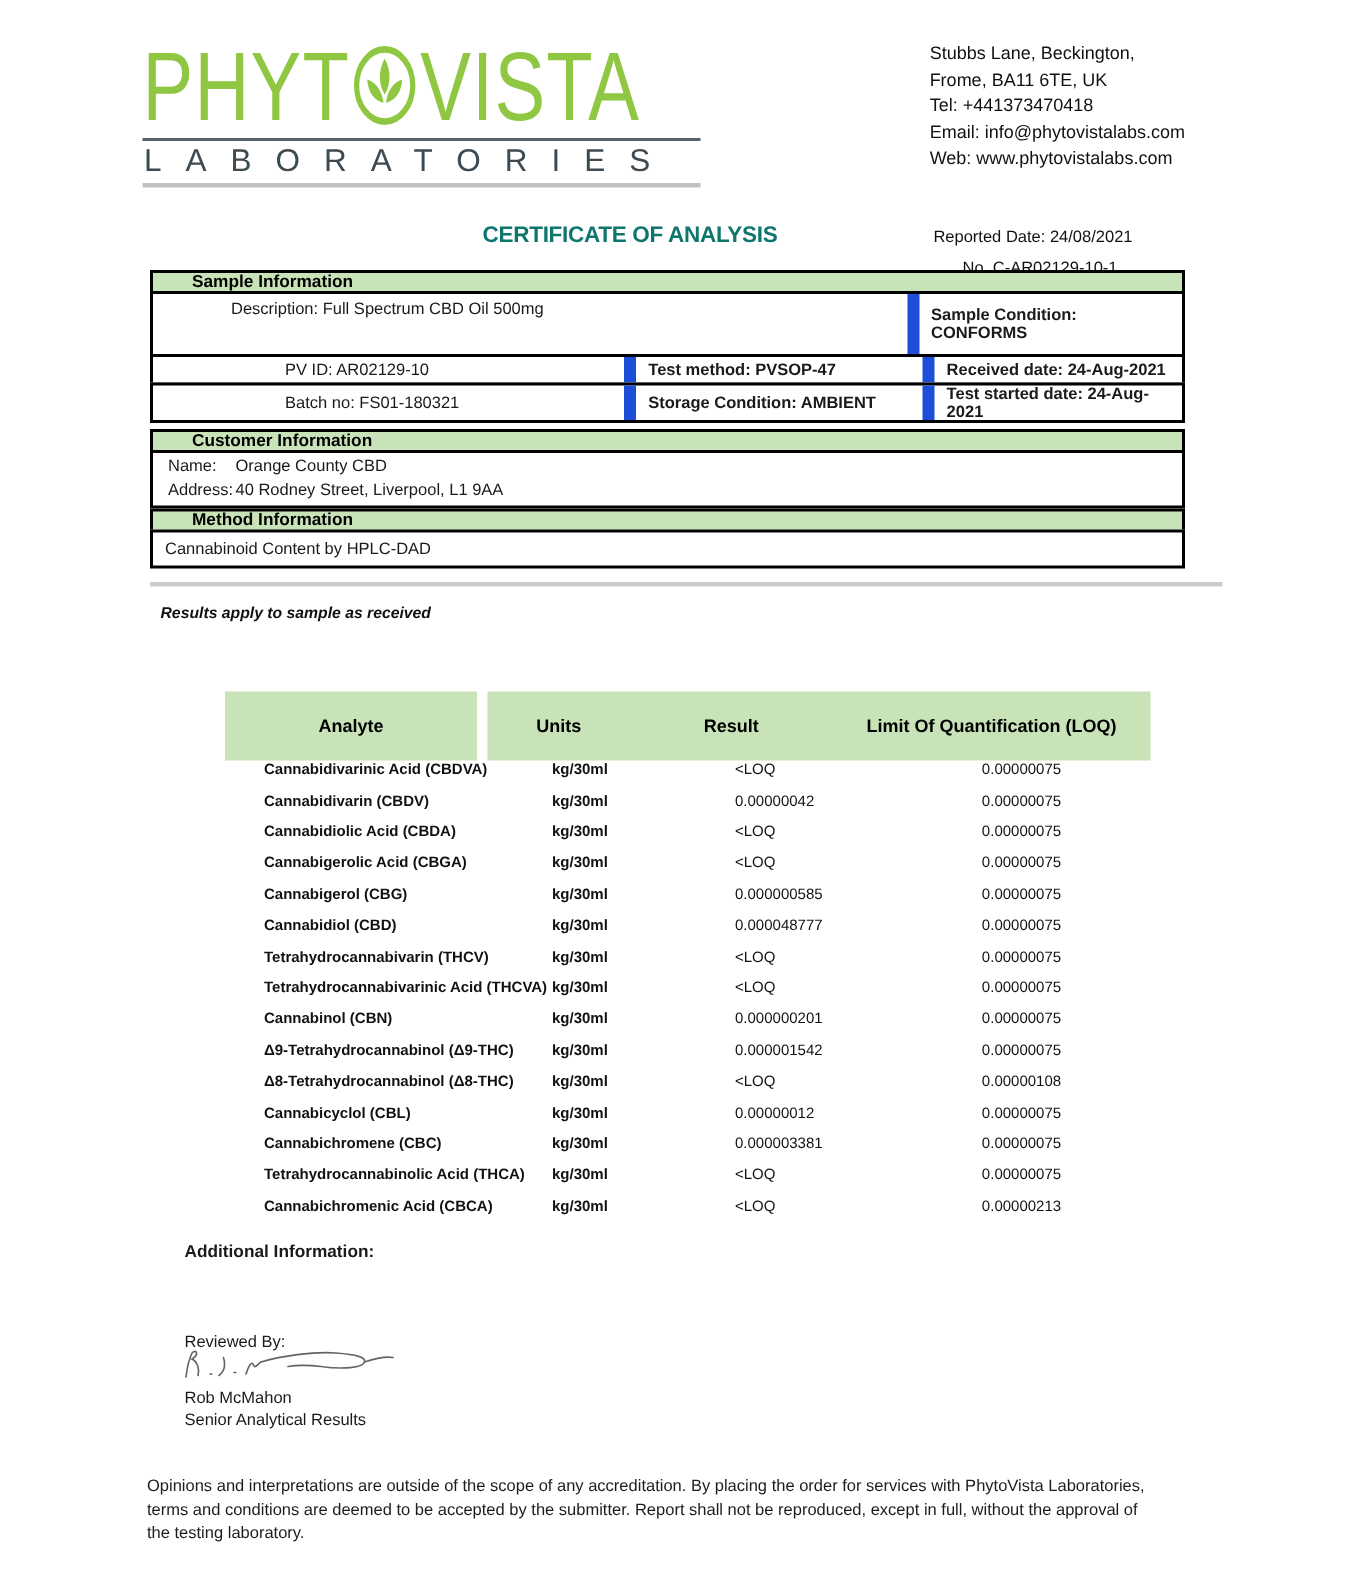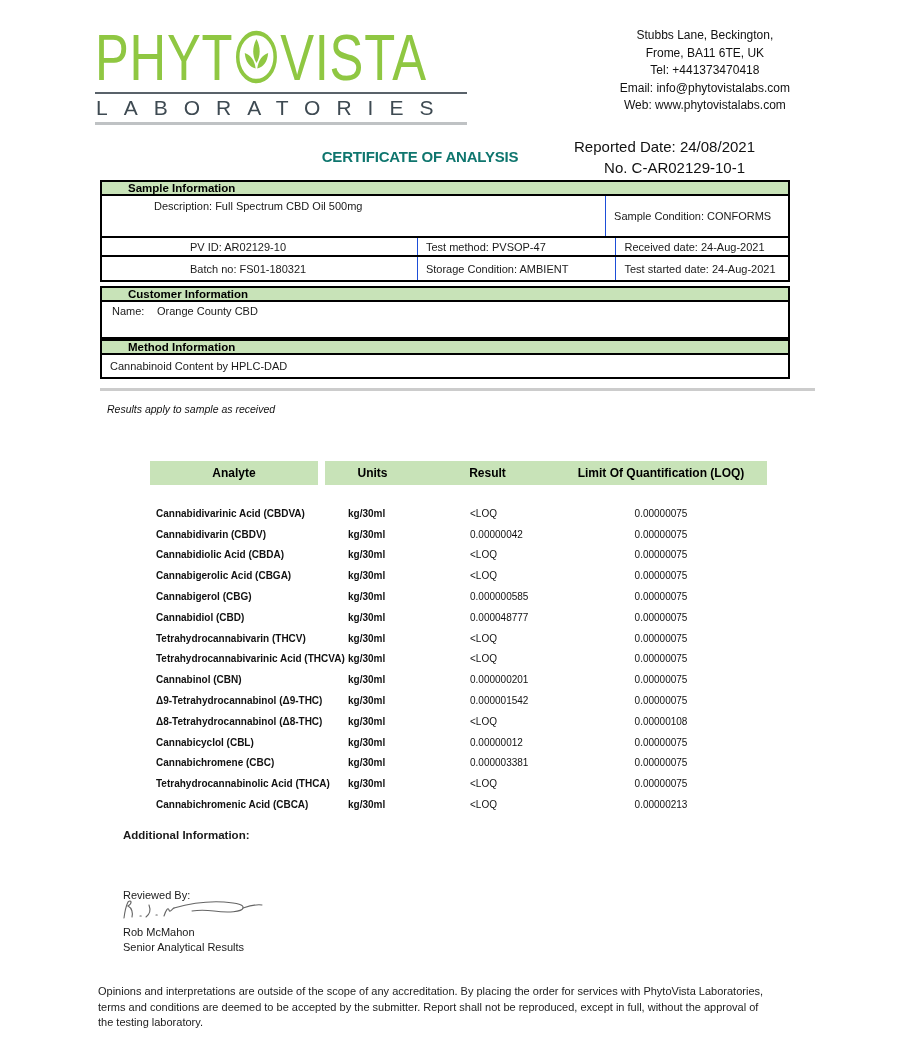--- a/index.html
+++ b/index.html
@@ -20,62 +20,62 @@
   #brand .seg{display:inline-block;}
   #leaf-o{width:56px;height:56px;margin:0 2px;flex:0 0 auto;}
   #logo-line-top{left:95px;top:92px;width:372px;height:2px;background:#59626a;}
   #logo-subtitle{
     left:96px;top:96px;width:372px;color:#3e4a52;font-size:21px;letter-spacing:16px;
     white-space:nowrap;font-weight:400;
   }
   #logo-line-bottom{left:95px;top:122px;width:372px;height:3px;background:#bfc2c4;}
 
   
-  #contact{right:110px;top:27px;text-align:center;font-size:12px;line-height:17.5px;color:#111;}
-
-  
-  #report-meta{right:145px;top:136px;text-align:right;font-size:15px;line-height:21px;color:#111;margin-left:48px;}
+  #contact{right:110px;top:27px;text-align:left;font-size:12px;line-height:17.5px;color:#111;}
+
+  
+  #report-meta{right:145px;top:148px;text-align:right;font-size:11px;line-height:21px;color:#111;margin-left:48px;}
   #report-meta .num{padding-right:10px;}
   #doc-title{left:280px;top:148px;width:280px;text-align:center;font-size:15px;
     font-weight:bold;letter-spacing:-0.2px;color:#0f766e;}
 
   
   .greenbar{
     left:100px;width:690px;height:19px;background:#c8e3b8;border:2px solid #000;
     box-sizing:border-box;font-size:11.5px;font-weight:bold;padding-left:26px;
     line-height:12px;color:#000;
   }
   .infobox{left:100px;width:690px;border:2px solid #000;box-sizing:border-box;background:#fff;padding-left:44px;}
   .cellrow{display:flex;height:100%;}
   .cell{box-sizing:border-box;padding:0 8px;display:flex;align-items:center;font-size:11px;}
-  .cell + .cell{border-left:1px solid #1d4ed8;}
+  .cell + .cell{border-left:8px solid #1d4ed8;font-weight:bold;}
   #desc-row{top:194px;height:44px;}
   #desc-row .c-desc{width:494px;align-items:flex-start;padding-top:4px;}
   #desc-row .c-cond{width:196px;}
   #pv-row{top:236px;height:21px;}
   #batch-row{top:255px;height:27px;}
   .c-a{width:268px;margin-left:36px;} .c-b{width:226px;} .c-c{width:196px;}
   #sample-bar{top:180px;} #customer-bar{top:286px;} #method-bar{top:339px;}
   #customer-box{top:300px;height:39px;display:flex;flex-direction:column;
     justify-content:space-between;padding:3px 0 4px 0;}
   .labelline{display:flex;font-size:11px;padding-left:10px;}
   .labelline .lbl{width:45px;flex:0 0 auto;}
   #method-box{top:353px;height:26px;display:flex;align-items:center;font-size:11px;padding-left:8px;box-sizing:border-box;}
 
   #divider{left:100px;top:388px;width:715px;height:3px;background:#cccccc;}
-  #results-note{left:107px;top:403px;font-size:10.5px;font-weight:normal;font-style:italic;color:#111;}
-
-  
-  .thead{top:461px;height:24px;background:#c8e3b8;font-weight:bold;font-size:12px;color:#000;}
+  #results-note{left:107px;top:403px;font-size:10.5px;font-weight:bold;font-style:italic;color:#111;}
+
+  
+  .thead{top:461px;height:46px;background:#c8e3b8;font-weight:bold;font-size:12px;color:#000;}
   #thead-left{left:150px;width:168px;display:flex;align-items:center;justify-content:center;}
   #thead-right{left:325px;width:442px;}
   #thead-right span{position:absolute;top:0;height:100%;display:flex;align-items:center;justify-content:center;text-align:center;}
   #th-units{left:0;width:95px;} #th-result{left:95px;width:135px;} #th-loq{left:230px;width:212px;}
   #tbody{left:150px;top:503px;width:617px;}
-  .trow{display:grid;grid-template-columns:175px 95px 135px 212px;height:20.8px;align-items:center;}
+  .trow{display:grid;grid-template-columns:175px 95px 135px 212px;height:20.8px;align-items:center;margin-left:20px;}
   .tcell{font-size:10px;color:#111;white-space:nowrap;}
   .tcell.c0{font-weight:bold;padding-left:6px;}
   .tcell.c1{font-weight:bold;padding-left:23px;}
   .tcell.c2{padding-left:50px;}
   .tcell.c3{text-align:center;}
 
   
   #addl-info{left:123px;top:829px;font-size:11.5px;font-weight:bold;}
   #reviewed-by{left:123px;top:889px;font-size:11px;}
   #signature{left:116px;top:896px;width:160px;height:30px;}
@@ -138,20 +138,24 @@
       <div class="cell c-b">Storage Condition: AMBIENT</div>
       <div class="cell c-c">Test started date: 24-Aug-2021</div>
     </div>
   </div>
 
   <div class="abs greenbar" id="customer-bar">Customer Information</div>
   <div class="abs infobox" id="customer-box">
     <div class="labelline">
       <span class="lbl">Name:</span>
       <span>Orange County CBD</span>
+    </div>
+    <div class="labelline">
+      <span class="lbl">Address:</span>
+      <span>40 Rodney Street, Liverpool, L1 9AA</span>
     </div>
   </div>
 
   <div class="abs greenbar" id="method-bar">Method Information</div>
   <div class="abs infobox" id="method-box">Cannabinoid Content by HPLC-DAD</div>
 
   <div class="abs" id="divider"></div>
   <div class="abs" id="results-note">Results apply to sample as received</div>
 
   <div class="abs thead" id="thead-left">Analyte</div>

